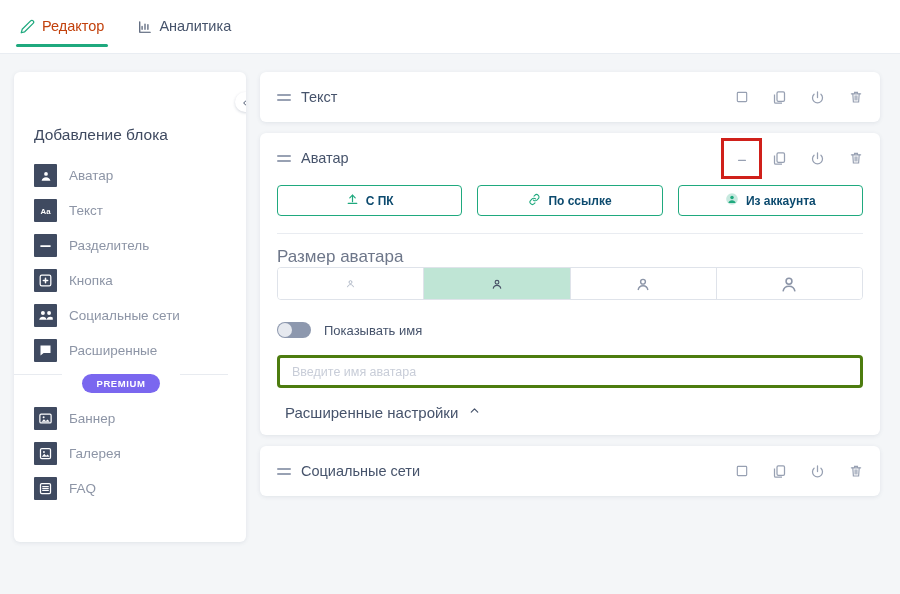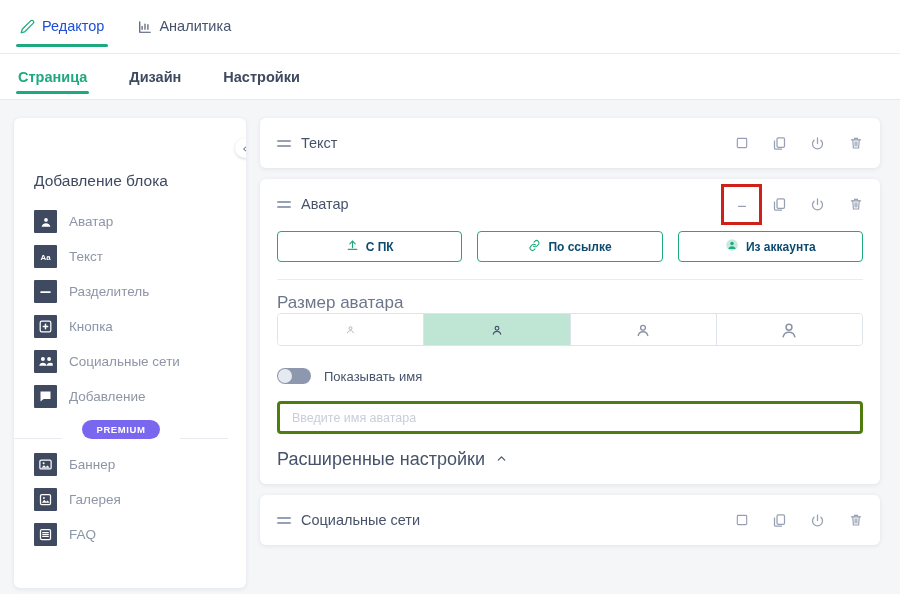--- a/index.html
+++ b/index.html
@@ -16,21 +16,21 @@
     height: 54px; background: #ffffff; display: flex; align-items: stretch;
     padding-left: 16px; gap: 26px; position: relative;
     border-bottom: 1px solid #e9edf2;
   }
   .topnav-item {
     display: flex; align-items: center; gap: 7px;
     font-size: 14.5px; color: #46536b; position: relative; cursor: pointer;
     padding: 0 4px;
   }
   .topnav-item .lbl { line-height: 1; }
-  .topnav-item.active .lbl { color: #1d4ed8; }
+  .topnav-item.active .lbl { color: #c2410c; }
   .topnav-item.active::after {
     content: ""; position: absolute; left: 0px; right: 0px; bottom: 6px;
     height: 3px; border-radius: 2px; background: #1fa97e;
   }
   .ico { display: inline-flex; align-items: center; justify-content: center; }
 
   
   .tabstrip {
     height: 46px; background: #ffffff; display: flex; align-items: stretch;
     padding-left: 16px; gap: 38px; border-bottom: 1px solid #e6eaf0;
@@ -67,21 +67,21 @@
   .blk-item {
     display: flex; align-items: center; gap: 12px; padding: 6px 20px;
     height: 35px; cursor: pointer;
   }
   .blk-icon {
     width: 23px; height: 23px; border-radius: 1px; background: #3f4a60;
     display: flex; align-items: center; justify-content: center; flex: 0 0 23px;
   }
   .blk-label { font-size: 13.5px; color: #8d95a6; }
   .premium-row {
-    display: flex; align-items: flex-end; gap: 20px; padding: 6px 18px 8px 0;
+    display: flex; align-items: flex-start; gap: 20px; padding: 6px 18px 8px 0;
   }
   .premium-row .rule { flex: 1; height: 1px; background: #e8ebf0; }
   .premium-badge {
     background: #7a67ef; color: #fff; font-size: 9.5px; font-weight: bold;
     letter-spacing: .6px; padding: 4px 14px; border-radius: 10px;
   }
 
   
   .main { flex: 1; display: flex; flex-direction: column; gap: 11px; }
   .card {
@@ -133,21 +133,21 @@
   .toggle-label { font-size: 13px; color: #46536b; }
   .name-input {
     margin-top: 17px; width: 100%; height: 33px; border: 3px solid #4d7c0f;
     border-radius: 4px; padding: 0 12px; font-size: 12.5px; color: #46536b;
     font-family: "Liberation Sans", sans-serif; background: #fff;
   }
   .name-input::placeholder { color: #c8cdd8; }
   .adv-row {
     display: flex; align-items: center; gap: 10px; margin-top: 15px; cursor: pointer;
   }
-  .adv-label { font-size: 18px; color: #46536b; }
+  .adv-label { font-size: 15px; color: #46536b; margin-left: 8px; }
 </style>
 </head>
 <body>
 
 <div class="app">
 
   <div class="topbar">
     <div class="topnav-item active">
       <span class="ico">
         <svg width="15" height="15" viewBox="0 0 24 24" fill="none" stroke="#1fa97e" stroke-width="2" stroke-linecap="round" stroke-linejoin="round">
@@ -160,25 +160,20 @@
       <span class="ico">
         <svg width="14" height="14" viewBox="0 0 24 24" fill="none" stroke="#46536b" stroke-width="2" stroke-linecap="round">
             <path d="M3 3v18h18"></path>
             <path d="M7 16v-5M12 16V7M17 16v-8"></path>
           </svg>
       </span>
       <span class="lbl">Аналитика</span>
     </div>
   </div>
 
-  <div class="tabstrip">
-    <div class="tab active">Страница</div>
-    <div class="tab">Дизайн</div>
-    <div class="tab">Настройки</div>
-  </div>
 
   <div class="content">
 
     <div class="sidebar">
       <div class="sidebar-title">Добавление блока</div>
 
       <div class="collapse-btn">
         <span>
           <svg width="8" height="8" viewBox="0 0 24 24" fill="none" stroke="#46536b" stroke-width="3" stroke-linecap="round" stroke-linejoin="round">
               <path d="M15 5l-7 7 7 7"></path>
@@ -236,21 +231,21 @@
           </span>
           <span class="blk-label">Социальные сети</span>
         </div>
 
         <div class="blk-item">
           <span class="blk-icon">
             <svg width="15" height="15" viewBox="0 0 24 24" fill="#fff">
                 <path d="M4 4h16v12H9l-5 4z"></path>
               </svg>
           </span>
-          <span class="blk-label">Добавление</span>
+          <span class="blk-label">Расширенные</span>
         </div>
 
         <div class="premium-row">
           <span class="rule"></span>
           <span class="premium-badge">PREMIUM</span>
           <span class="rule"></span>
         </div>
 
         <div class="blk-item">
           <span class="blk-icon">

